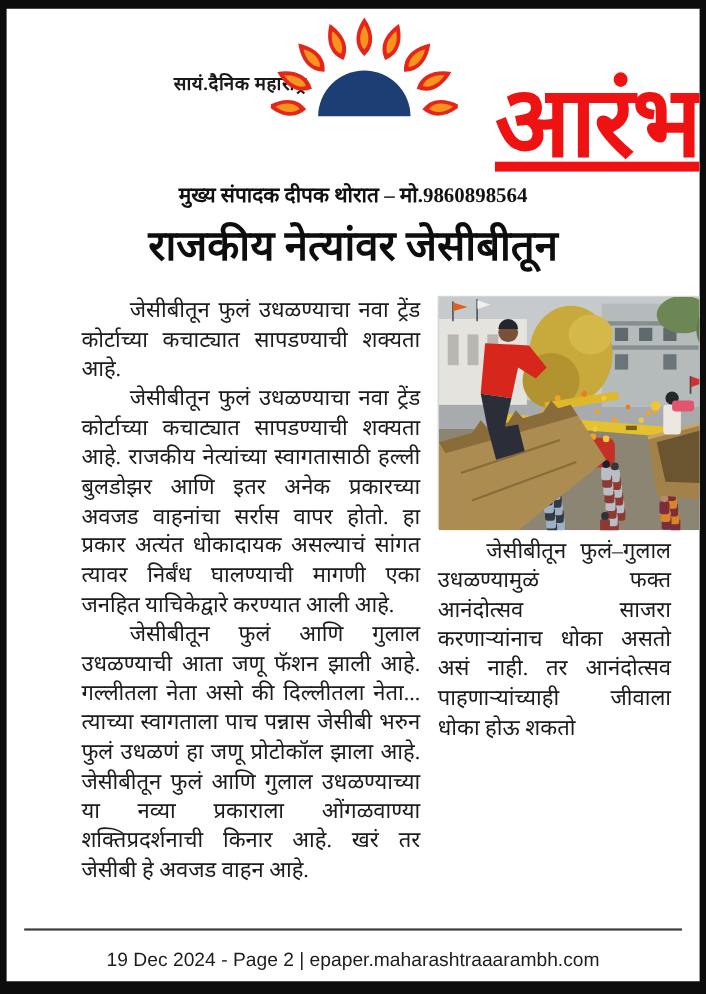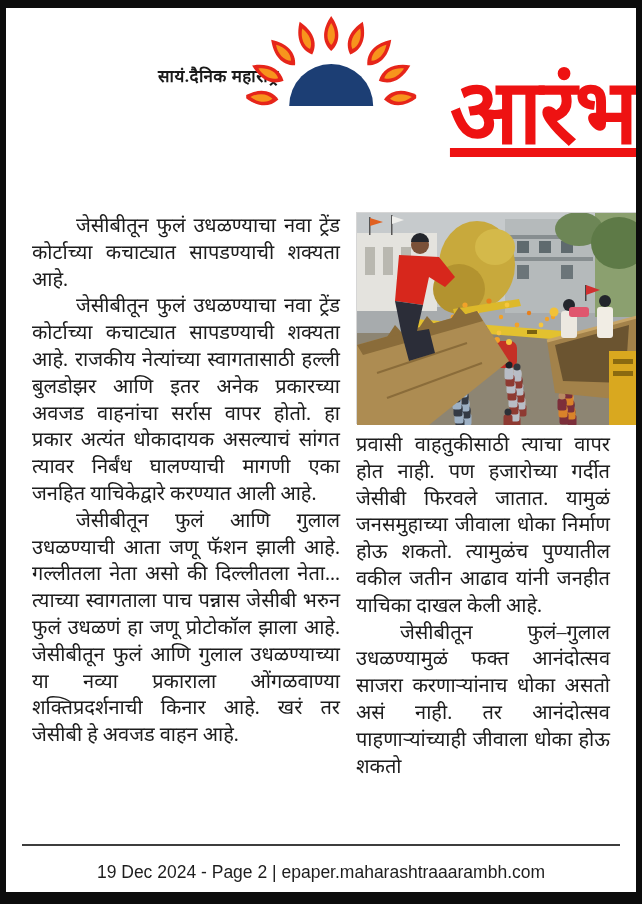--- a/index.html
+++ b/index.html
@@ -28,21 +28,21 @@
     font-size:19px; font-weight:bold; color:#111; z-index:3;
   }
   
   .headline {
     flex:0 0 auto; text-align:center; font-weight:bold; color:#0d0d0d;
     font-size:38px; line-height:1.5; padding:2px 24px 10px;
   }
   
   .content { flex:1 1 auto; display:flex; gap:16px; padding:6px 26px 0; overflow:hidden; }
   .col { text-align:justify; }
-  .col-left  { width:308px; flex:0 0 auto; }
+  .col-left  { width:308px; flex:0 0 auto;margin-left:42px; }
   .col-right { flex:1 1 auto; min-width:0; }
   .col p { font-size:20px; line-height:1.34; color:#1c1c1c; }
   .col p.indent { text-indent:2.2em; }
   .photo-frame {
     width:280px; height:212px; border:1px solid #d6d6d6; background:#c6cacc;
     margin-bottom:7px;
   }
   .photo-frame svg { display:block; }
   
   .footer { flex:0 0 auto; padding:0 0 6px; }
@@ -74,23 +74,25 @@
       <use href="#petal" transform="rotate(0 0 10)"></use>
       <use href="#petal" transform="rotate(21 0 10)"></use>
       <use href="#petal" transform="rotate(43 0 10)"></use>
       <use href="#petal" transform="rotate(64 0 10)"></use>
       <use href="#petal" transform="rotate(85 0 10)"></use>
       <path d="M-42,12 A42,42 0 0 1 42,12 Z" fill="#1c3e74"></path>
     </svg>
 
     <div class="paper-title" style="color:#ee1212;">आरंभ</div>
 
+    <div class="editor-line">मुख्य संपादक दीपक थोरात – मो.9860898564</div>
   </div>
 
   <div class="headline">
+    <div>राजकीय नेत्यांवर जेसीबीतून</div>
   </div>
 
   <div class="content">
 
     <div class="col col-left">
       <p class="indent">जेसीबीतून फुलं उधळण्याचा नवा ट्रेंड कोर्टाच्या कचाट्यात सापडण्याची शक्यता आहे.</p>
       <p class="indent">जेसीबीतून फुलं उधळण्याचा नवा ट्रेंड कोर्टाच्या कचाट्यात सापडण्याची शक्यता आहे. राजकीय नेत्यांच्या स्वागतासाठी हल्ली बुलडोझर आणि इतर अनेक प्रकारच्या अवजड वाहनांचा सर्रास वापर होतो. हा प्रकार अत्यंत धोकादायक असल्याचं सांगत त्यावर निर्बंध घालण्याची मागणी एका जनहित याचिकेद्वारे करण्यात आली आहे.</p>
       <p class="indent">जेसीबीतून फुलं आणि गुलाल उधळण्याची आता जणू फॅशन झाली आहे. गल्लीतला नेता असो की दिल्लीतला नेता... त्याच्या स्वागताला पाच पन्नास जेसीबी भरुन फुलं उधळणं हा जणू प्रोटोकॉल झाला आहे. जेसीबीतून फुलं आणि गुलाल उधळण्याच्या या नव्या प्रकाराला ओंगळवाण्या शक्तिप्रदर्शनाची किनार आहे. खरं तर जेसीबी हे अवजड वाहन आहे.</p>
     </div>
 
@@ -355,21 +357,20 @@
           </g>
 
           <g>
             <rect x="252" y="138" width="28" height="74" fill="#d9a81f"></rect>
             <rect x="256" y="146" width="20" height="5" fill="#8a6a10"></rect>
             <rect x="256" y="158" width="20" height="5" fill="#8a6a10"></rect>
           </g>
         </svg>
       </div>
 
-      <p>प्रवासी वाहतुकीसाठी त्याचा वापर होत नाही. पण हजारोच्या गर्दीत जेसीबी फिरवले जातात. यामुळं जनसमुहाच्या जीवाला धोका निर्माण होऊ शकतो. त्यामुळंच पुण्यातील वकील जतीन आढाव यांनी जनहीत याचिका दाखल केली आहे.</p>
       <p class="indent">जेसीबीतून फुलं–गुलाल उधळण्यामुळं फक्त आनंदोत्सव साजरा करणाऱ्यांनाच धोका असतो असं नाही. तर आनंदोत्सव पाहणाऱ्यांच्याही जीवाला धोका होऊ शकतो</p>
     </div>
   </div>
 
   <div class="footer">
     <hr class="footer-rule">
     <div class="footer-line">19 Dec 2024 - Page 2 | epaper.maharashtraaarambh.com</div>
   </div>
 
 </div>

